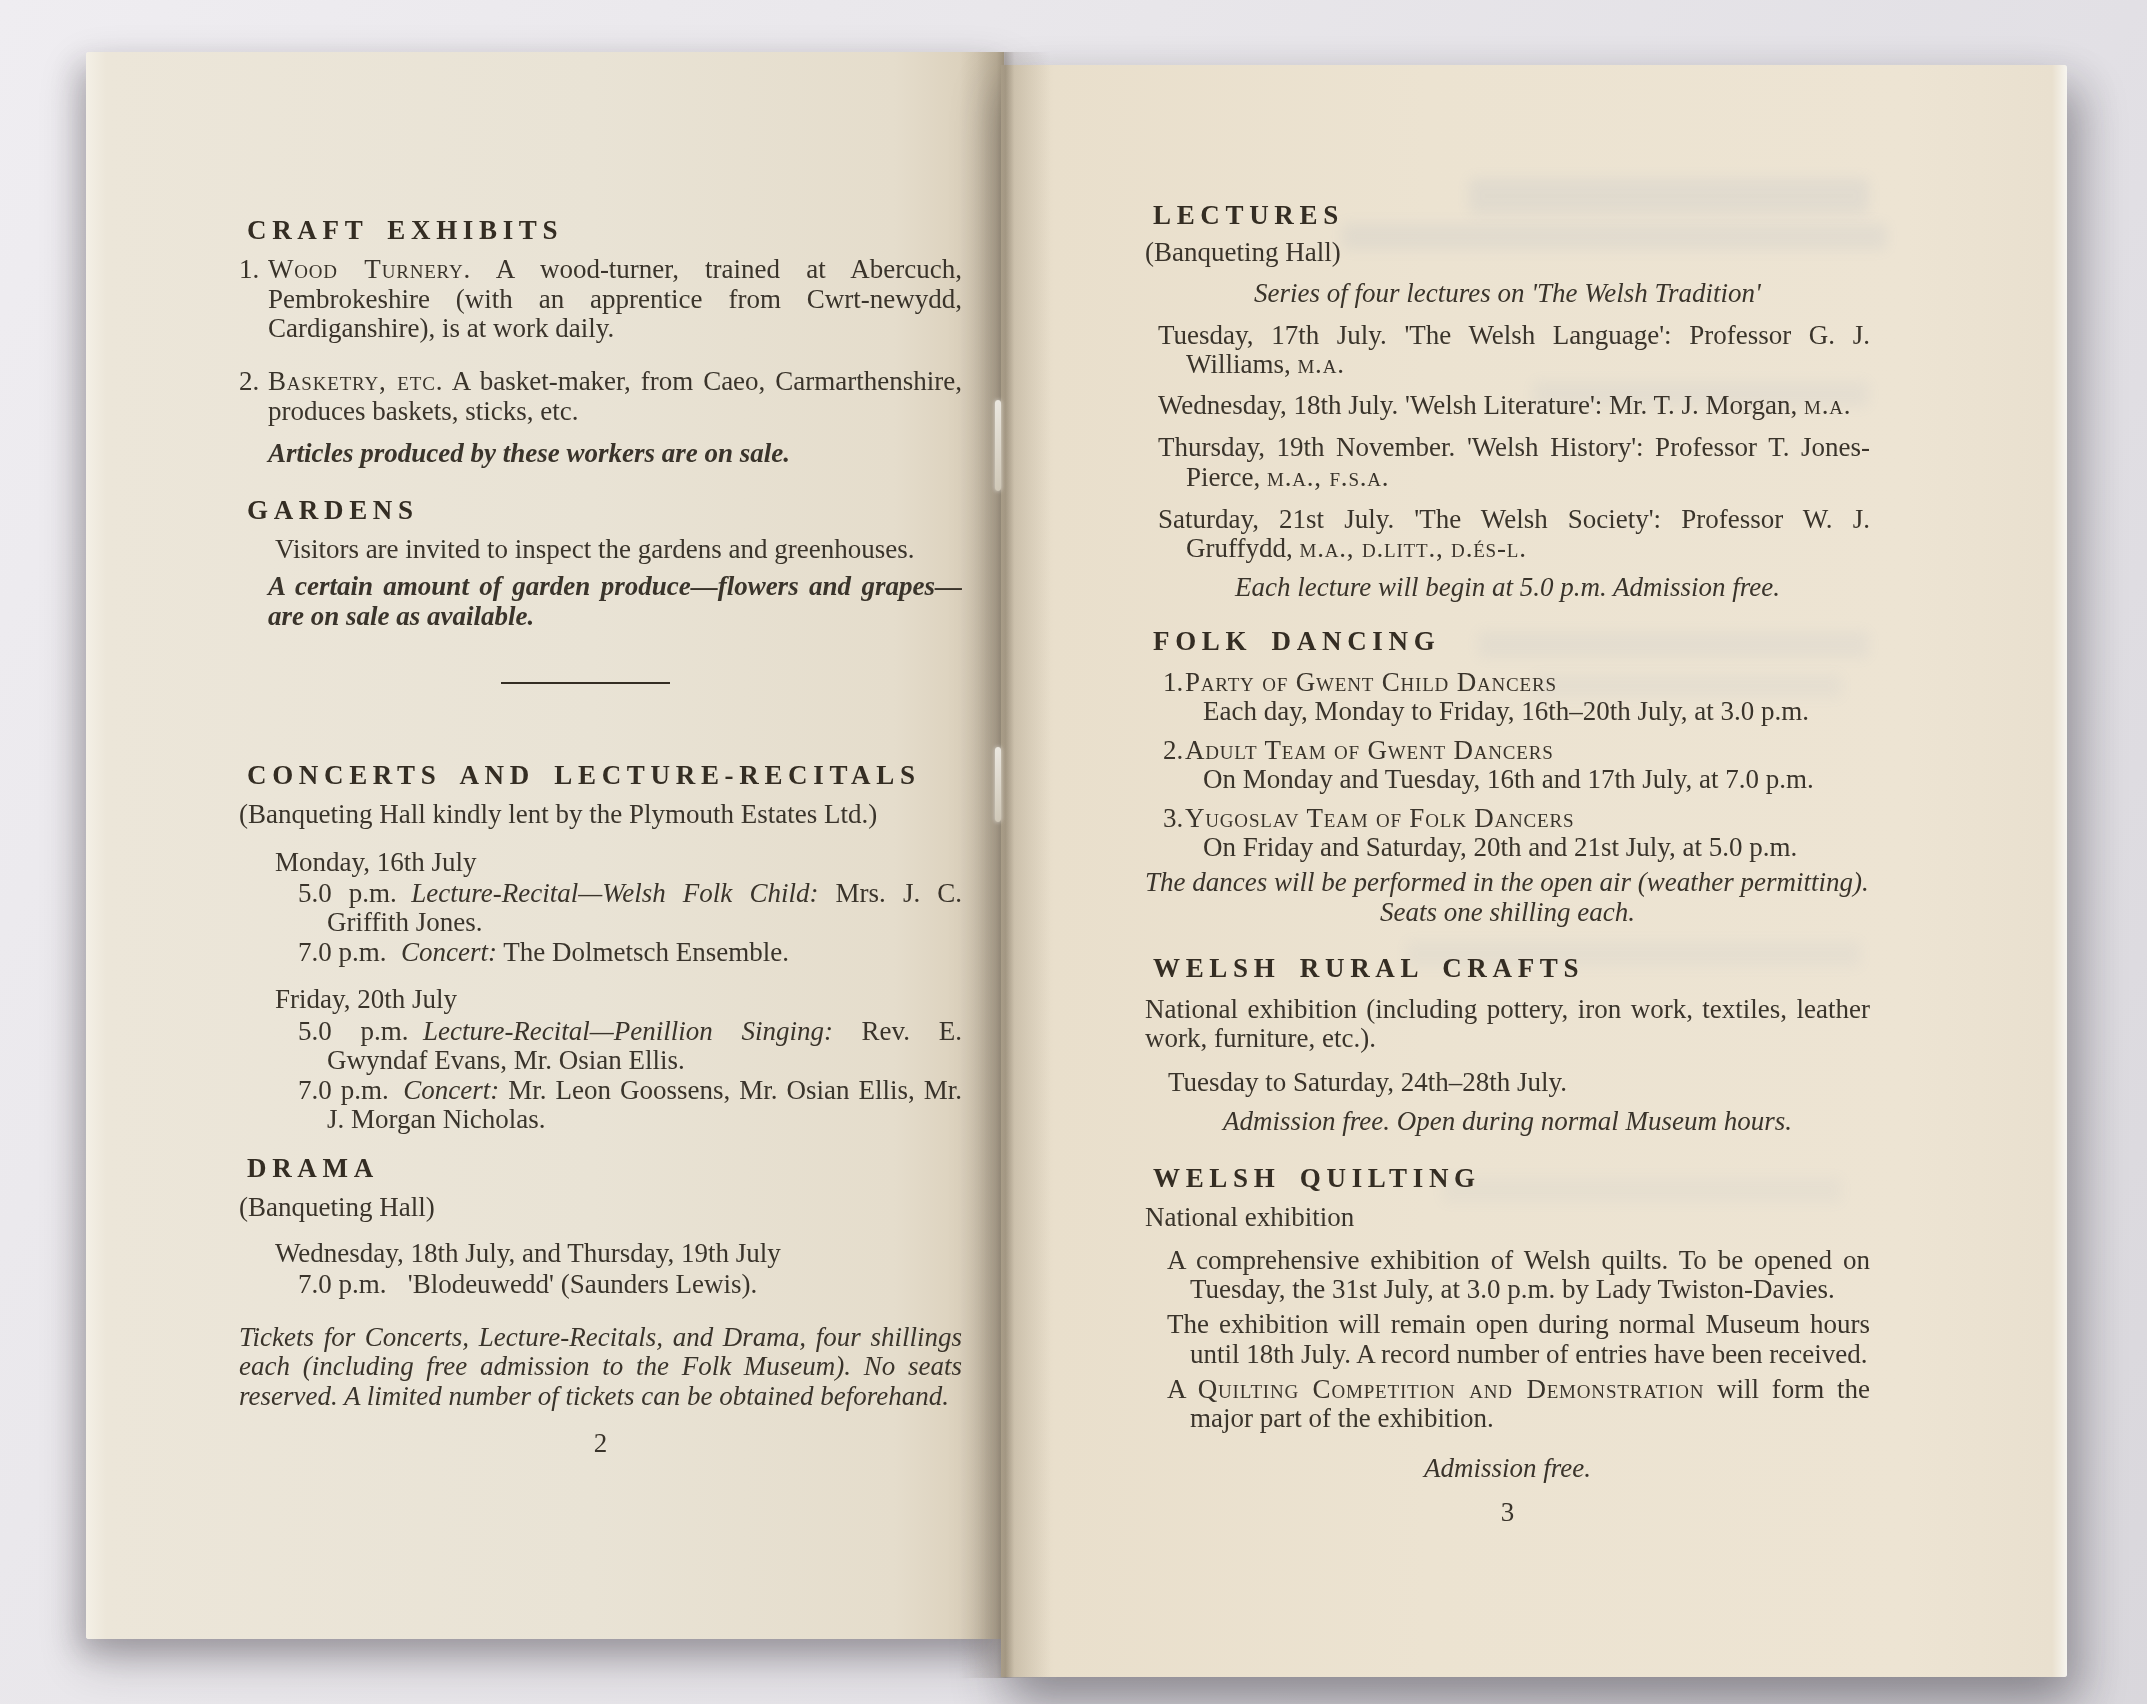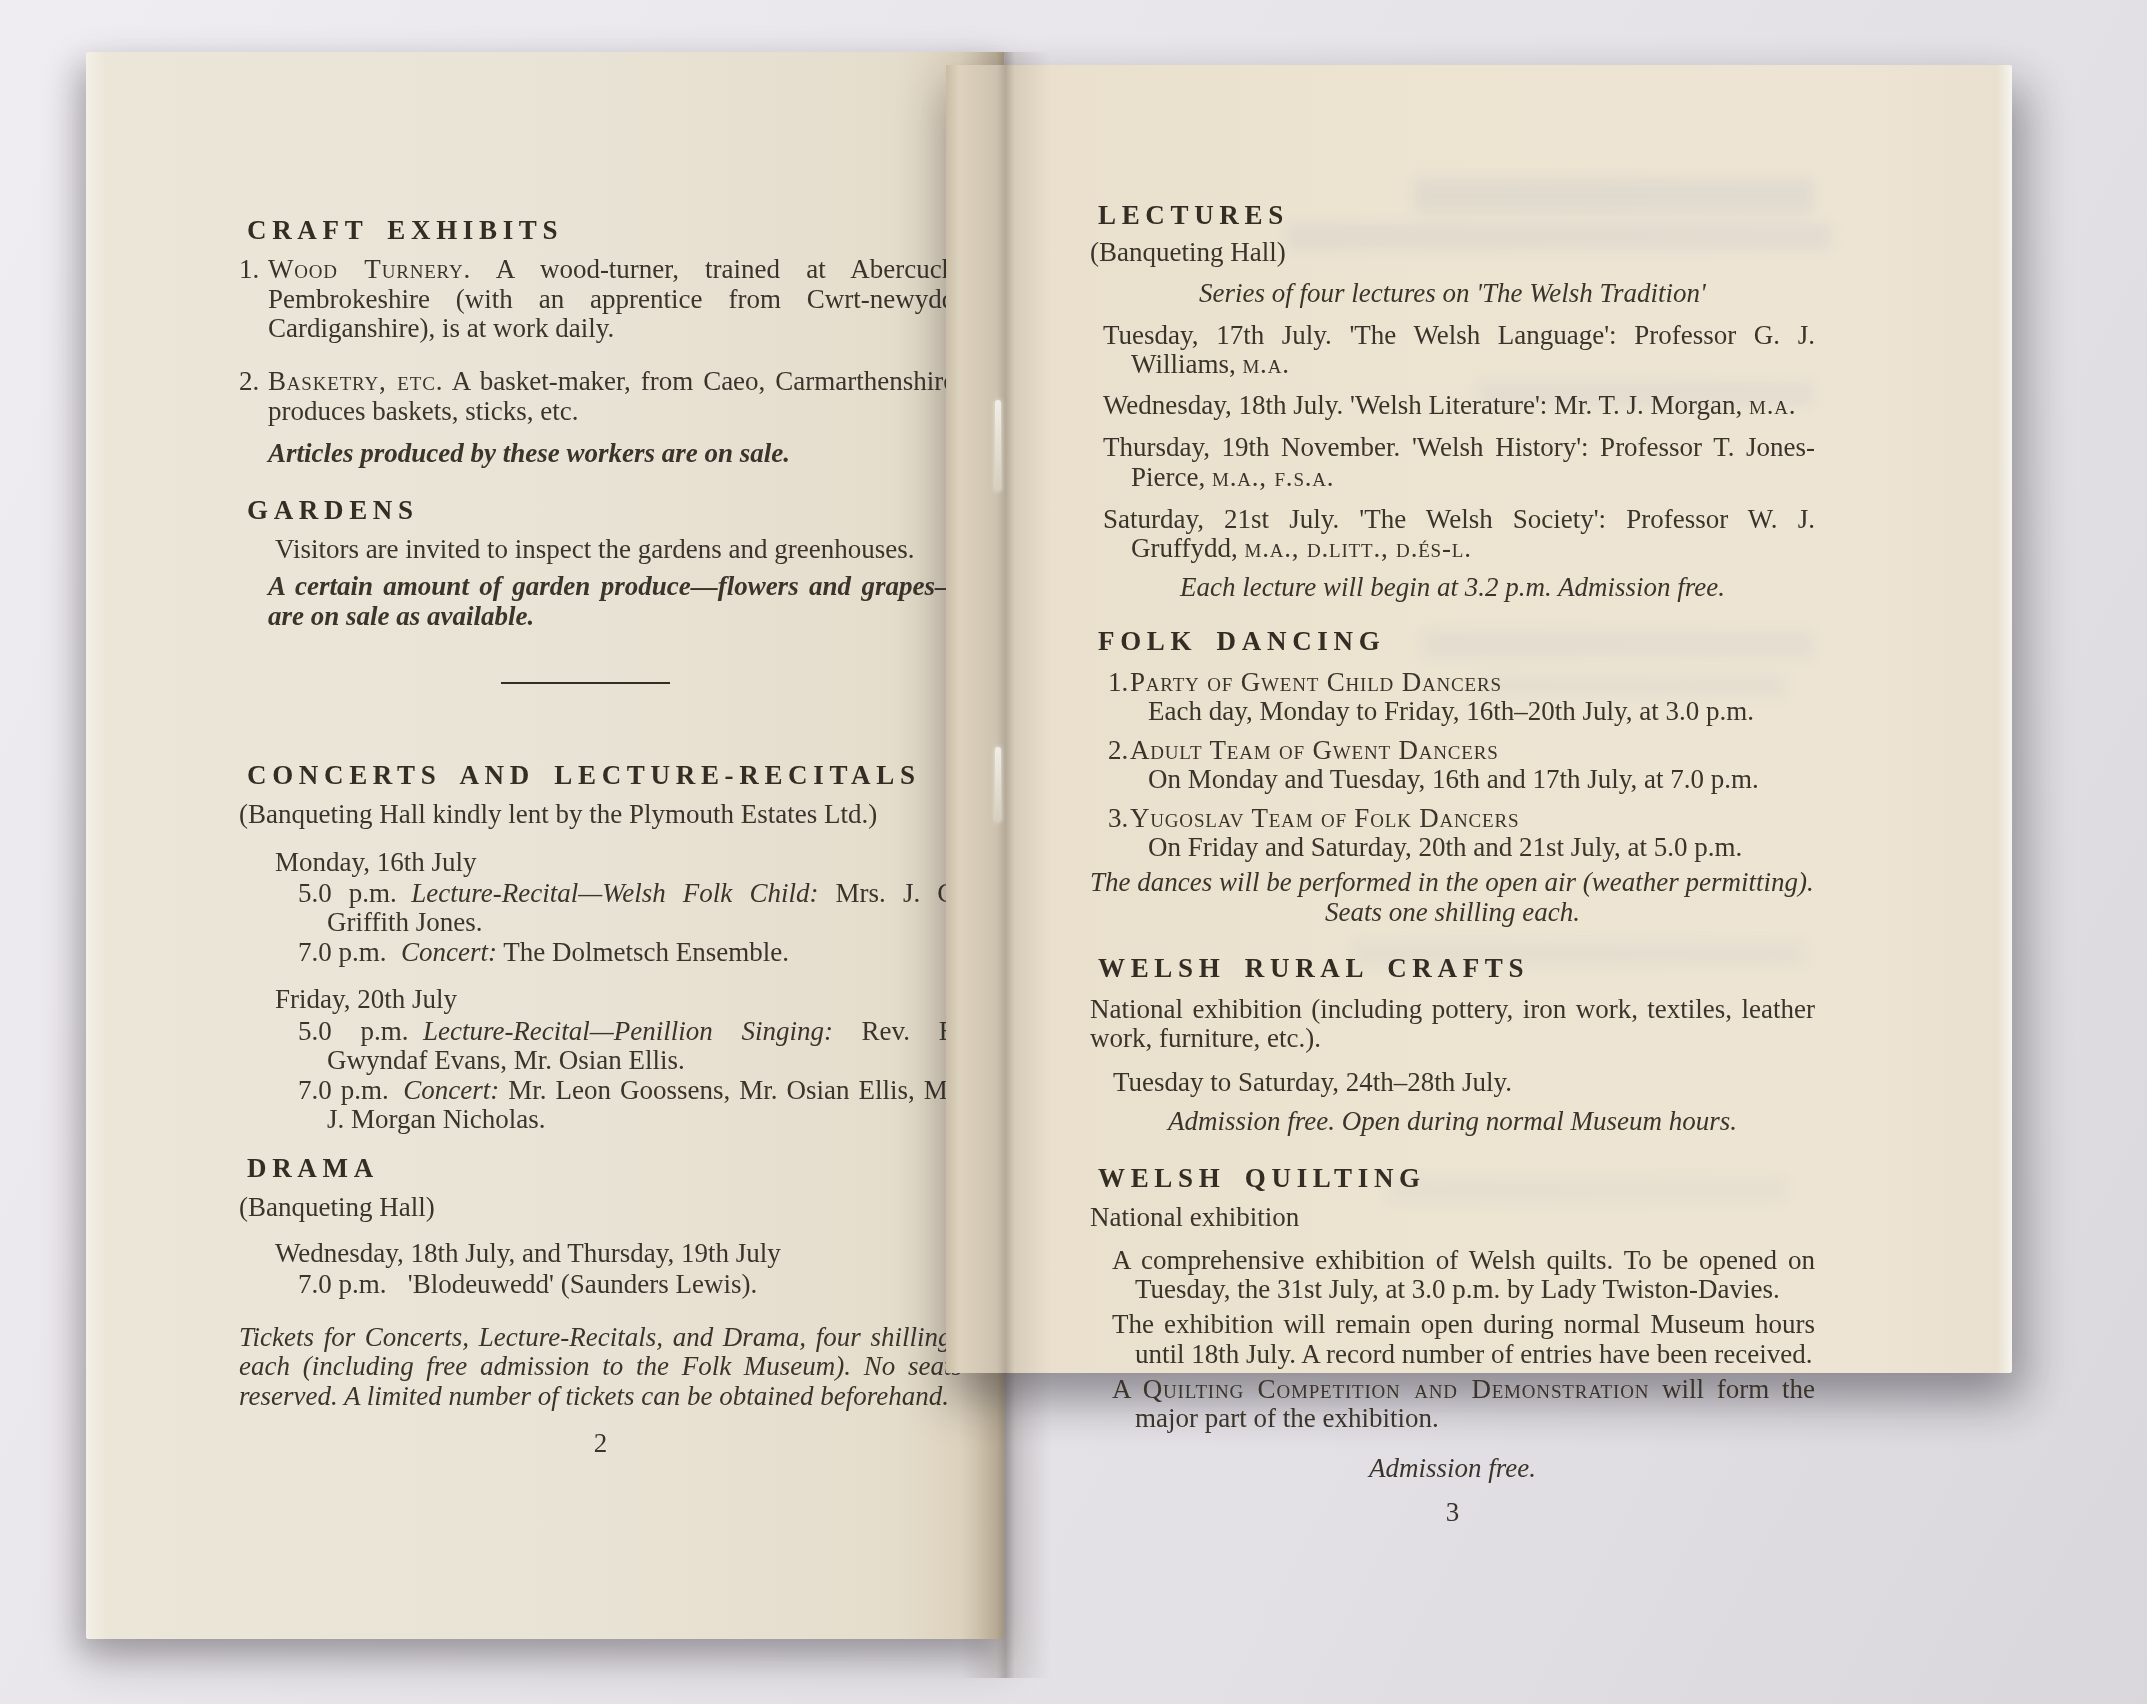--- a/index.html
+++ b/index.html
@@ -8,21 +8,21 @@
     font-family:"Liberation Serif","DejaVu Serif",serif;color:#3a342b;
     background:linear-gradient(118deg,#efedf1 0%,#e8e6ea 38%,#e2e0e5 70%,#d9d7dc 100%);
   }
   .page{position:absolute;}
   .page-left{
     left:86px;top:52px;width:918px;height:1587px;border-radius:2.7px 0 0 2.7px;
     background:linear-gradient(90deg,#f4f0e6 0%,#ece6d9 2.2%,#e9e3d5 55%,#e5ddcc 88%,#dacfba 97%,#c9bda5 100%);
     box-shadow:0 20px 45px rgba(45,40,50,0.30), -9px 12.7px 27px rgba(45,40,50,0.18);
   }
   .page-right{
-    left:946px;top:65px;width:1066px;height:1308px;border-radius:0 2.7px 2.7px 0;
+    left:1001px;top:65px;width:1066px;height:1612px;border-radius:0 2.7px 2.7px 0;
     background:linear-gradient(90deg,#c9bda6 0%,#ddd2bd 1.2%,#e9dfcc 5%,#ece3d1 40%,#ede4d3 85%,#e9e0cf 98.6%,#f7f5ef 100%);
     box-shadow:0 23.6px 50px rgba(45,40,50,0.32), 18px 23.6px 44px rgba(45,40,50,0.22);
   }
   .fold{
     position:absolute;left:960px;top:52px;width:91px;height:1626px;pointer-events:none;
     background:linear-gradient(90deg,rgba(80,66,48,0) 0%,rgba(80,66,48,0.18) 40%,rgba(58,46,32,0.30) 50%,rgba(80,66,48,0.12) 60%,rgba(80,66,48,0) 100%);
   }
   .staple{
     position:absolute;left:995px;width:6.4px;border-radius:3.6px;opacity:.85;pointer-events:none;
     background:linear-gradient(180deg,#f8f6f0,#d9d2c2);box-shadow:0 0 4.5px rgba(255,255,255,.75);
@@ -120,21 +120,21 @@
   <div class="content content-right">
 
     <h2 class="h mb8">LECTURES</h2>
     <p class="left-al mb12">(Banqueting Hall)</p>
     <p class="it center mb14">Series of four lectures on 'The Welsh Tradition'</p>
 
     <p class="lect mb12"><span>Tuesday, 17th July. 'The Welsh Language': Professor G. J. Williams, </span><span class="sc">m.a.</span></p>
     <p class="lect mb14"><span>Wednesday, 18th July. 'Welsh Literature': Mr. T. J. Morgan, </span><span class="sc">m.a.</span></p>
     <p class="lect mb14"><span>Thursday, 19th November. 'Welsh History': Professor T. Jones-Pierce, </span><span class="sc">m.a., f.s.a.</span></p>
     <p class="lect mb10"><span>Saturday, 21st July. 'The Welsh Society': Professor W. J. Gruffydd, </span><span class="sc">m.a., d.litt., d.és-l.</span></p>
-    <p class="it center mb26">Each lecture will begin at 3.2 p.m. Admission free.</p>
+    <p class="it center mb26">Each lecture will begin at 5.0 p.m. Admission free.</p>
 
     <h2 class="h mb12">FOLK DANCING</h2>
 
     <div>
       <p class="fd-title"><span class="num">1.</span><span class="sc">Party of Gwent Child Dancers</span></p>
       <p class="fd-detail mb10">Each day, Monday to Friday, 16th–20th July, at 3.0 p.m.</p>
     </div>
     <div>
       <p class="fd-title"><span class="num">2.</span><span class="sc">Adult Team of Gwent Dancers</span></p>
       <p class="fd-detail mb10">On Monday and Tuesday, 16th and 17th July, at 7.0 p.m.</p>

